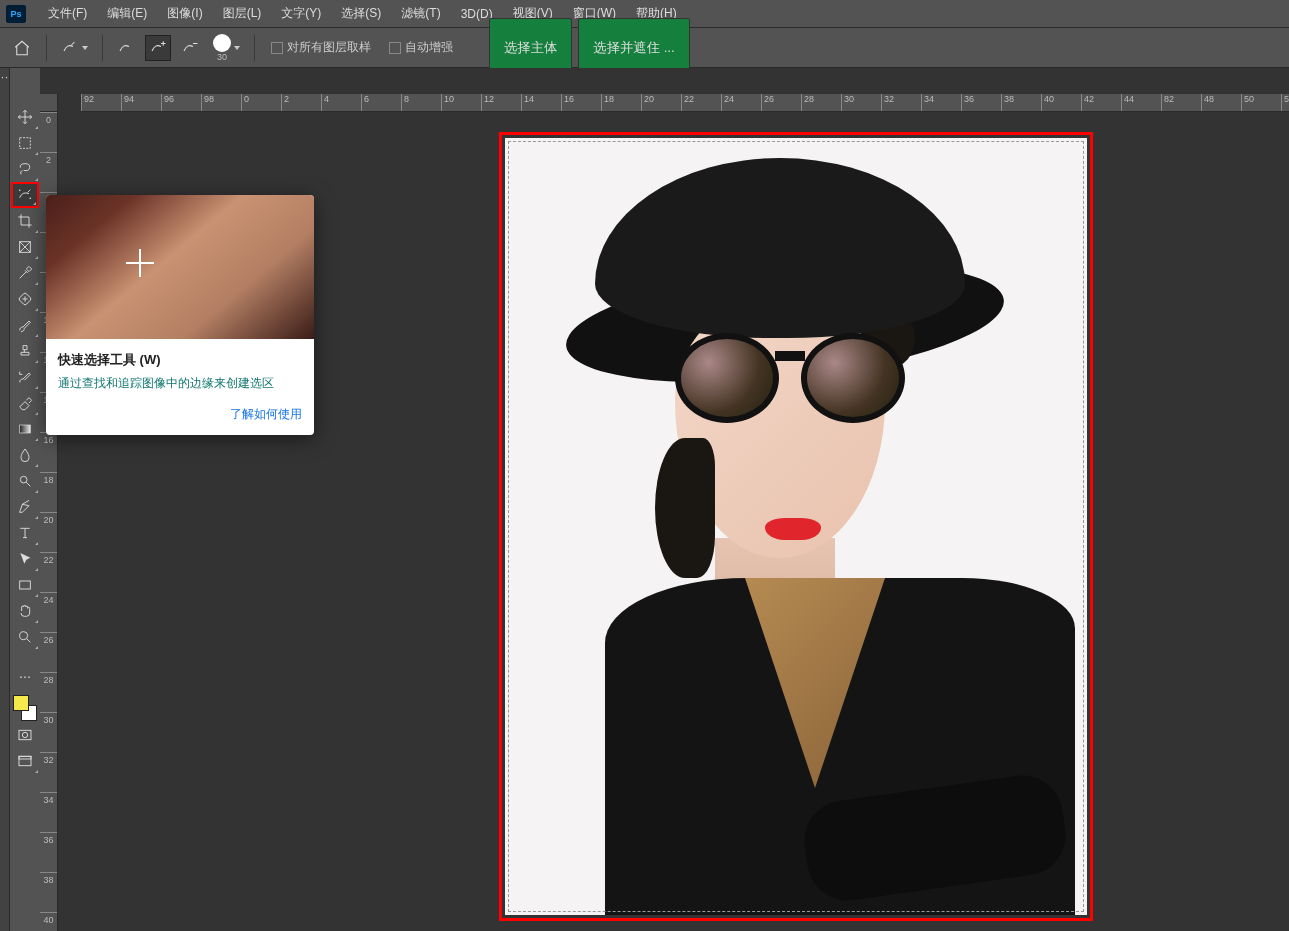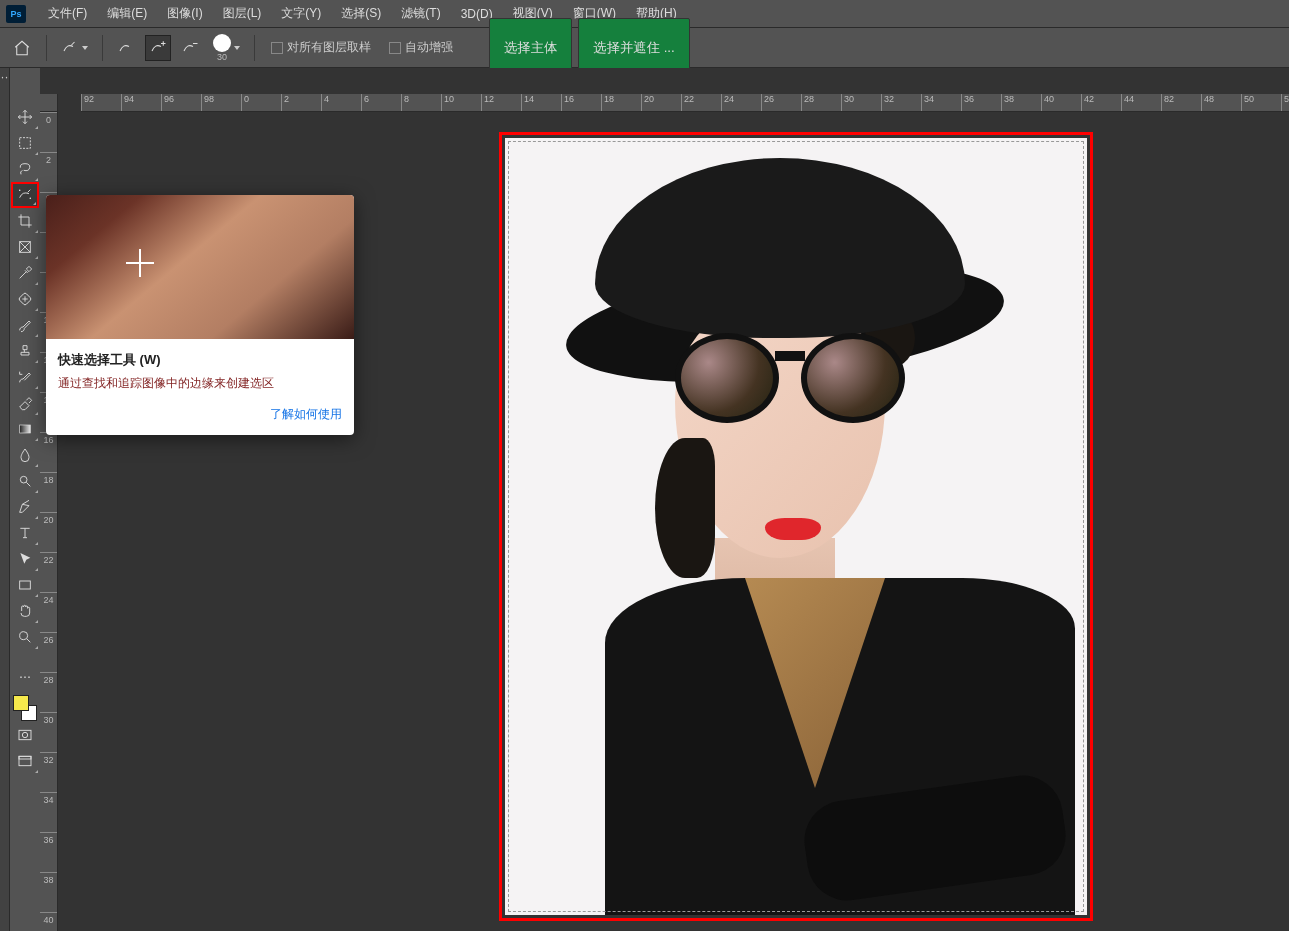--- a/index.html
+++ b/index.html
@@ -60,29 +60,29 @@
 .lips { position: absolute; left: 260px; top: 380px; width: 56px; height: 22px; background: #e0262c; border-radius: 50% 50% 48% 48% / 60% 60% 80% 80%; }
 .neck { position: absolute; left: 210px; top: 400px; width: 120px; height: 100px; background: linear-gradient(#e6c4b1,#d9b39d); }
 .jacket { position: absolute; left: 100px; top: 440px; width: 470px; height: 360px; background: #141414; border-radius: 30% 24% 0 0 / 18% 14% 0 0; }
 .vneck { position: absolute; left: 240px; top: 440px; width: 140px; height: 210px; background: linear-gradient(135deg,#b58a52,#8a6338); clip-path: polygon(50% 100%, 0 0, 100% 0); }
 .arm { position: absolute; left: 300px; top: 650px; width: 260px; height: 100px; background: #0d0d0d; border-radius: 40px; transform: rotate(-8deg); }
 .hair { position: absolute; left: 150px; top: 300px; width: 60px; height: 140px; background: #1a1612; border-radius: 50% 20% 30% 50%; }
 .hairR { position: absolute; left: 360px; top: 170px; width: 50px; height: 60px; background: #1a1612; border-radius: 50%; }
 
 .marching { position: absolute; inset: 3px; border: 1px dashed #999; pointer-events: none; }
 
-.tooltip { position: absolute; left: 46px; top: 195px; width: 308px; background: #fff; color: #333; border-radius: 4px; box-shadow: 0 4px 20px rgba(0,0,0,.5); overflow: hidden; z-index: 50; }
+.tooltip { position: absolute; left: 46px; top: 195px; width: 268px; background: #fff; color: #333; border-radius: 4px; box-shadow: 0 4px 20px rgba(0,0,0,.5); overflow: hidden; z-index: 50; }
 .tt-img { width: 100%; height: 144px; background: linear-gradient(140deg,#4a1f1a 0%, #6b3327 20%, #c99272 45%, #b37e63 70%, #3a1c17 100%); position: relative; }
 .tt-cross { position: absolute; left: 80px; top: 54px; width: 28px; height: 28px; }
 .tt-cross::before, .tt-cross::after { content: ""; position: absolute; background: #fff; }
 .tt-cross::before { left: 13px; top: 0; width: 2px; height: 28px; }
 .tt-cross::after { top: 13px; left: 0; height: 2px; width: 28px; }
 .tt-body { padding: 12px 12px 10px; }
 .tt-title { font-weight: bold; font-size: 13px; color: #222; margin-bottom: 6px; }
-.tt-desc { font-size: 12px; color: #7f1d1d; }
+.tt-desc { font-size: 12px; color: #0f766e; }
 .tt-link { text-align: right; padding: 4px 12px 12px; }
 .tt-link a { color: #1473e6; text-decoration: none; font-size: 12px; }
 
 svg { display:block; }
 .icon-stroke { stroke: #ddd; stroke-width: 1.4; fill: none; }
 .dd { width:0;height:0;border-left:3px solid transparent;border-right:3px solid transparent;border-top:4px solid #ccc; margin-left:3px; }
 </style>
 </head>
 <body>
 

